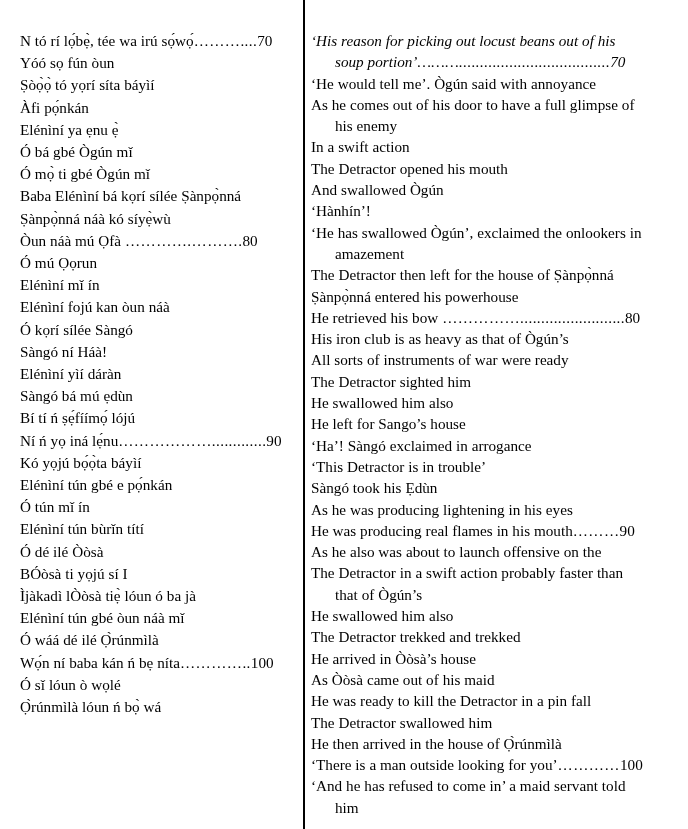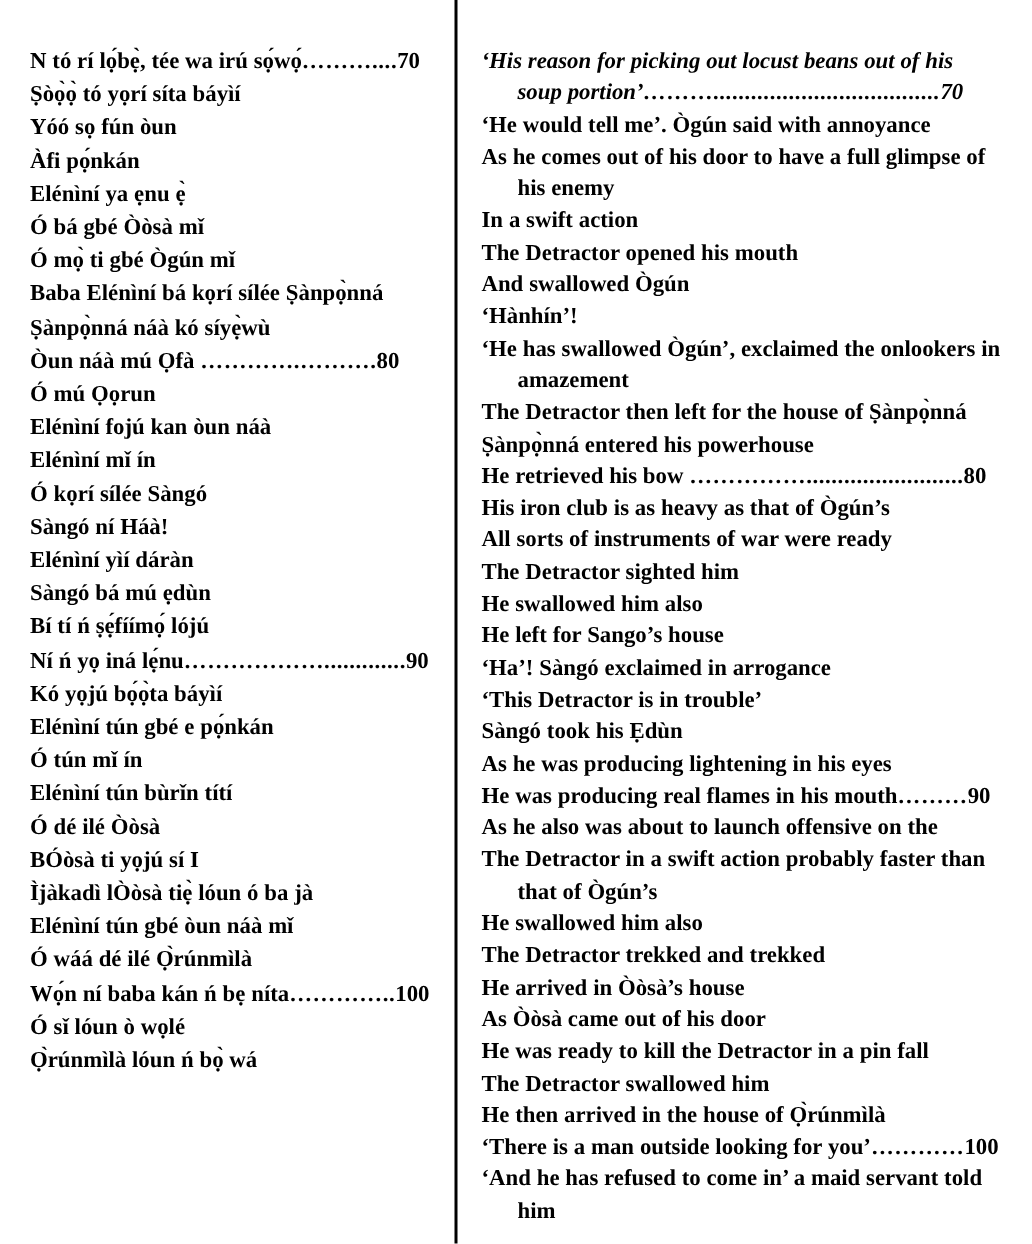--- a/index.html
+++ b/index.html
@@ -12,21 +12,20 @@
     height: 829px;
     font-family: "Liberation Serif", "DejaVu Serif", serif;
     color: #000000;
     overflow: hidden;
   }
   .page {
     position: relative;
     width: 688px;
     height: 630px;
     box-sizing: border-box;
-    font-weight: bold;
   }
   .divider {
     position: absolute;
     left: 303px;
     top: 0;
     width: 2px;
     height: 829px;
     background: #000000;
   }
   .col {
@@ -46,21 +45,20 @@
   }
   .line {
     font-size: 15.2px;
     line-height: 22.2px;
     white-space: pre-wrap;
     word-spacing: 0.1px;
   }
   .col-right .line {
     font-size: 15.2px;
     line-height: 21.3px;
-    margin-left: 10px;
   }
   .line.italic {
     font-style: italic;
   }
   
   .line.cont {
     text-align: left;
     padding-left: 24px;
   }
   .leader {
@@ -69,32 +67,32 @@
 </style>
 </head>
 <body>
 
 <div class="page">
 
   <div class="divider"></div>
 
   <div class="col col-left" id="left-col">
       <div class="line"><span>N tó rí lọ́bẹ̀, tée wa irú sọ́wọ́</span><span class="leader">………....</span><span>70</span></div>
+      <div class="line"><span>Yóó sọ fún òun</span></div>
       <div class="line"><span>Ṣòọ̀ọ̀ tó yọrí síta báyìí</span></div>
-      <div class="line"><span>Yóó sọ fún òun</span></div>
       <div class="line"><span>Àfi pọ́nkán</span></div>
       <div class="line"><span>Elénìní ya ẹnu ẹ̀</span></div>
-      <div class="line"><span>Ó bá gbé Òòsà mǐ</span></div>
+      <div class="line"><span>Ó bá gbé Ògún mǐ</span></div>
       <div class="line"><span>Ó mọ̀ ti gbé Ògún mǐ</span></div>
       <div class="line"><span>Baba Elénìní bá kọrí sílée Ṣànpọ̀nná</span></div>
       <div class="line"><span>Ṣànpọ̀nná náà kó síyẹ̀wù</span></div>
       <div class="line"><span>Òun náà mú Ọfà </span><span class="leader">………….……….</span><span>80</span></div>
       <div class="line"><span>Ó mú Ọọrun</span></div>
+      <div class="line"><span>Elénìní mǐ ín</span></div>
       <div class="line"><span>Elénìní fojú kan òun náà</span></div>
-      <div class="line"><span>Elénìní mǐ ín</span></div>
       <div class="line"><span>Ó kọrí sílée Sàngó</span></div>
       <div class="line"><span>Sàngó ní Háà!</span></div>
       <div class="line"><span>Elénìní yìí dáràn</span></div>
       <div class="line"><span>Sàngó bá mú ẹdùn</span></div>
       <div class="line"><span>Bí tí ń ṣẹ́fíímọ́ lójú</span></div>
       <div class="line"><span>Ní ń yọ iná lẹ́nu</span><span class="leader">……………….............</span><span>90</span></div>
       <div class="line"><span>Kó yọjú bọ́ọ̀ta báyìí</span></div>
       <div class="line"><span>Elénìní tún gbé e pọ́nkán</span></div>
       <div class="line"><span>Ó tún mǐ ín</span></div>
       <div class="line"><span>Elénìní tún bùrǐn títí</span></div>
@@ -132,21 +130,21 @@
       <div class="line"><span>‘This Detractor is in trouble’</span></div>
       <div class="line"><span>Sàngó took his Ẹdùn</span></div>
       <div class="line"><span>As he was producing lightening in his eyes</span></div>
       <div class="line"><span>He was producing real flames in his mouth</span><span class="leader">………</span><span>90</span></div>
       <div class="line"><span>As he also was about to launch offensive on the</span></div>
       <div class="line"><span>The Detractor in a swift action probably faster than</span></div>
       <div class="line cont"><span>that of Ògún’s</span></div>
       <div class="line"><span>He swallowed him also</span></div>
       <div class="line"><span>The Detractor trekked and trekked</span></div>
       <div class="line"><span>He arrived in Òòsà’s house</span></div>
-      <div class="line"><span>As Òòsà came out of his door</span></div>
+      <div class="line"><span>As Òòsà came out of his maid</span></div>
       <div class="line"><span>He was ready to kill the Detractor in a pin fall</span></div>
       <div class="line"><span>The Detractor swallowed him</span></div>
       <div class="line"><span>He then arrived in the house of Ọ̀rúnmìlà</span></div>
       <div class="line"><span>‘There is a man outside looking for you’</span><span class="leader">…………</span><span>100</span></div>
       <div class="line"><span>‘And he has refused to come in’ a maid servant told</span></div>
       <div class="line cont"><span>him</span></div>
     </div>
 
 </div>
 

